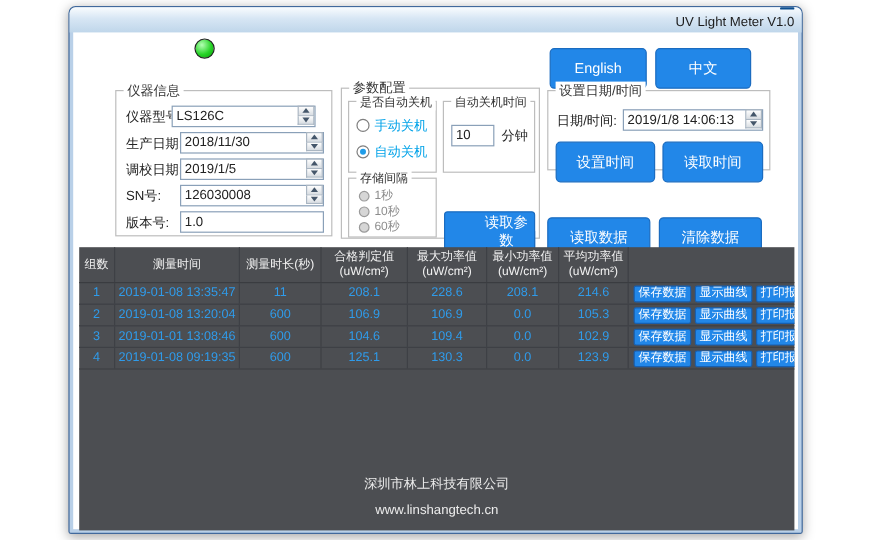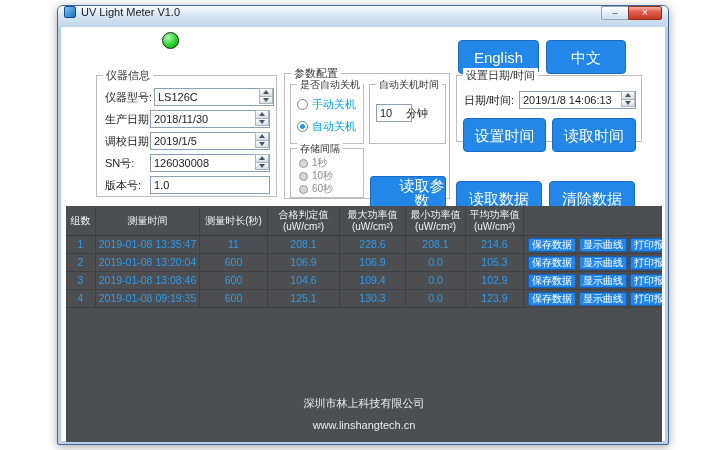--- a/index.html
+++ b/index.html
@@ -3,42 +3,42 @@
 <meta charset="utf-8">
 <style>
   * { margin:0; padding:0; box-sizing:border-box; }
   html,body { width:726px; height:450px; background:#ffffff; overflow:hidden;
     font-family:"Liberation Sans","DejaVu Sans",sans-serif; }
 
   .window { position:absolute; left:57px; top:5px; width:612px; height:440px;
     background:#b9d0e8; border:1px solid #41699c; border-radius:6px 6px 2px 2px;
     box-shadow:0 2px 10px rgba(0,0,0,.35); }
   .titlebar { position:absolute; left:0; top:0; right:0; height:21px;
-    border-radius:5px 5px 0 0; display:flex; align-items:flex-start; gap:5px; padding:0 6px;
-    background:linear-gradient(#f9fcfe,#d7e6f4 45%,#bfd6ea); }
+    border-radius:5px 5px 0 0; display:flex; align-items:flex-end; gap:5px; padding:0 6px;
+    background:linear-gradient(#f9fcfe,#d7e6f4 45%,#bfd6ea);flex-direction:column; }
   .app-icon { width:12px; height:12px; border-radius:2px;
     background:linear-gradient(135deg,#7ec3f0,#1a6fc0); border:1px solid #0d4e8e; }
   .title-text { font-size:11px; color:#1c1c1c; }
   .win-buttons { margin-left:auto; display:flex; }
   .btn-min { width:27px; height:14px; border:1px solid #8aa4c0; border-right:none;
     border-radius:2px 0 0 2px; background:linear-gradient(#fdfdfd,#cfe0ef);
     font-size:9px; line-height:12px; text-align:center; color:#234; cursor:pointer; }
   .btn-close { width:34px; height:14px; border:1px solid #8c2d1a; border-radius:0 2px 2px 0;
     background:linear-gradient(#f6b1a5,#e3604e 40%,#c23a20);
     font-size:10px; line-height:12px; text-align:center; color:#fff; cursor:pointer; }
 
   .client { position:absolute; left:3px; right:3px; top:21px; bottom:3px; background:#ffffff; }
 
   .led { position:absolute; left:101px; top:5px; width:17px; height:17px; border-radius:50%;
     border:1px solid #222;
     background:radial-gradient(circle at 35% 30%, #b4ffb4, #27d427 55%, #0a9a0a); }
 
   button { font-family:inherit; }
   .btn-blue { position:absolute; height:34px; background:#2287e8; border:1px solid #1b6cc0;
-    border-radius:4px; color:#fff; font-size:15px; line-height:15px; text-align:center; cursor:pointer; }
+    border-radius:4px; color:#fff; font-size:12px; line-height:15px; text-align:center; cursor:pointer; }
 
   .group { position:absolute; border:1px solid #bdbdbd; background:transparent; }
   .legend { position:absolute; top:-8px; left:6px; background:#fff; padding:0 3px;
     font-size:11px; color:#333; white-space:nowrap; }
   .legend.small { font-size:10px; top:-7px; }
 
   .flabel { position:absolute; font-size:11px; color:#222; white-space:nowrap; }
 
   .field { position:absolute; height:18px; }
   .field input { width:100%; height:18px; border:1px solid #8aa0b8; background:#fff;
@@ -97,21 +97,21 @@
 
     <div class="led"></div>
 
     <button class="btn-blue" style="left:397px; top:13px; width:81px;">English</button>
     <button class="btn-blue" style="left:485px; top:13px; width:80px;">中文</button>
 
     <div class="group" style="left:35px; top:48px; width:181px; height:122px;">
       <span class="legend">仪器信息</span>
 
       <span class="flabel" style="left:8px; top:14px;">仪器型号:</span>
-      <span class="field" style="left:57px; top:11px; width:120px;">
+      <span class="field" style="left:46px; top:11px; width:120px;">
         <input value="LS126C" style="">
         <span class="spin">
             <span class="spin-btn spin-up"></span>
             <span class="spin-btn spin-down"></span>
           </span>
       </span>
 
       <span class="flabel" style="left:8px; top:36px;">生产日期:</span>
       <span class="field" style="left:53px; top:33px; width:120px;">
         <input value="2018/11/30" style="">
@@ -158,21 +158,21 @@
           <span class="radio checked"></span>
           <span class="radio-label">自动关机</span>
         </span>
       </div>
 
       <div class="group" style="left:84px; top:10px; width:77px; height:60px;">
         <span class="legend small">自动关机时间</span>
         <span class="field nospin" style="left:6px; top:18px; width:36px;">
           <input value="10" style="">
         </span>
-        <span class="flabel" style="left:36px; top:21px;">分钟</span>
+        <span class="flabel" style="left:48px; top:21px;">分钟</span>
       </div>
 
       <div class="group" style="left:5px; top:74px; width:74px; height:50px;">
         <span class="legend small">存储间隔</span>
         <span class="radio-row" style="left:8px; top:7px;">
           <span class="radio gray"></span>
           <span class="radio-label gray">1秒</span>
         </span>
         <span class="radio-row" style="left:8px; top:20px;">
           <span class="radio gray"></span>
@@ -263,21 +263,21 @@
         <div class="cell c6">105.3</div>
         <div class="cell c7 actions">
           <button class="btn-small">保存数据</button>
           <button class="btn-small">显示曲线</button>
           <button class="btn-small">打印报告</button>
         </div>
       </div>
 
       <div class="trow">
         <div class="cell c0">3</div>
-        <div class="cell c1">2019-01-08 13:08:46</div>
+        <div class="cell c1">2019-01-01 13:08:46</div>
         <div class="cell c2">600</div>
         <div class="cell c3">104.6</div>
         <div class="cell c4">109.4</div>
         <div class="cell c5">0.0</div>
         <div class="cell c6">102.9</div>
         <div class="cell c7 actions">
           <button class="btn-small">保存数据</button>
           <button class="btn-small">显示曲线</button>
           <button class="btn-small">打印报告</button>
         </div>

